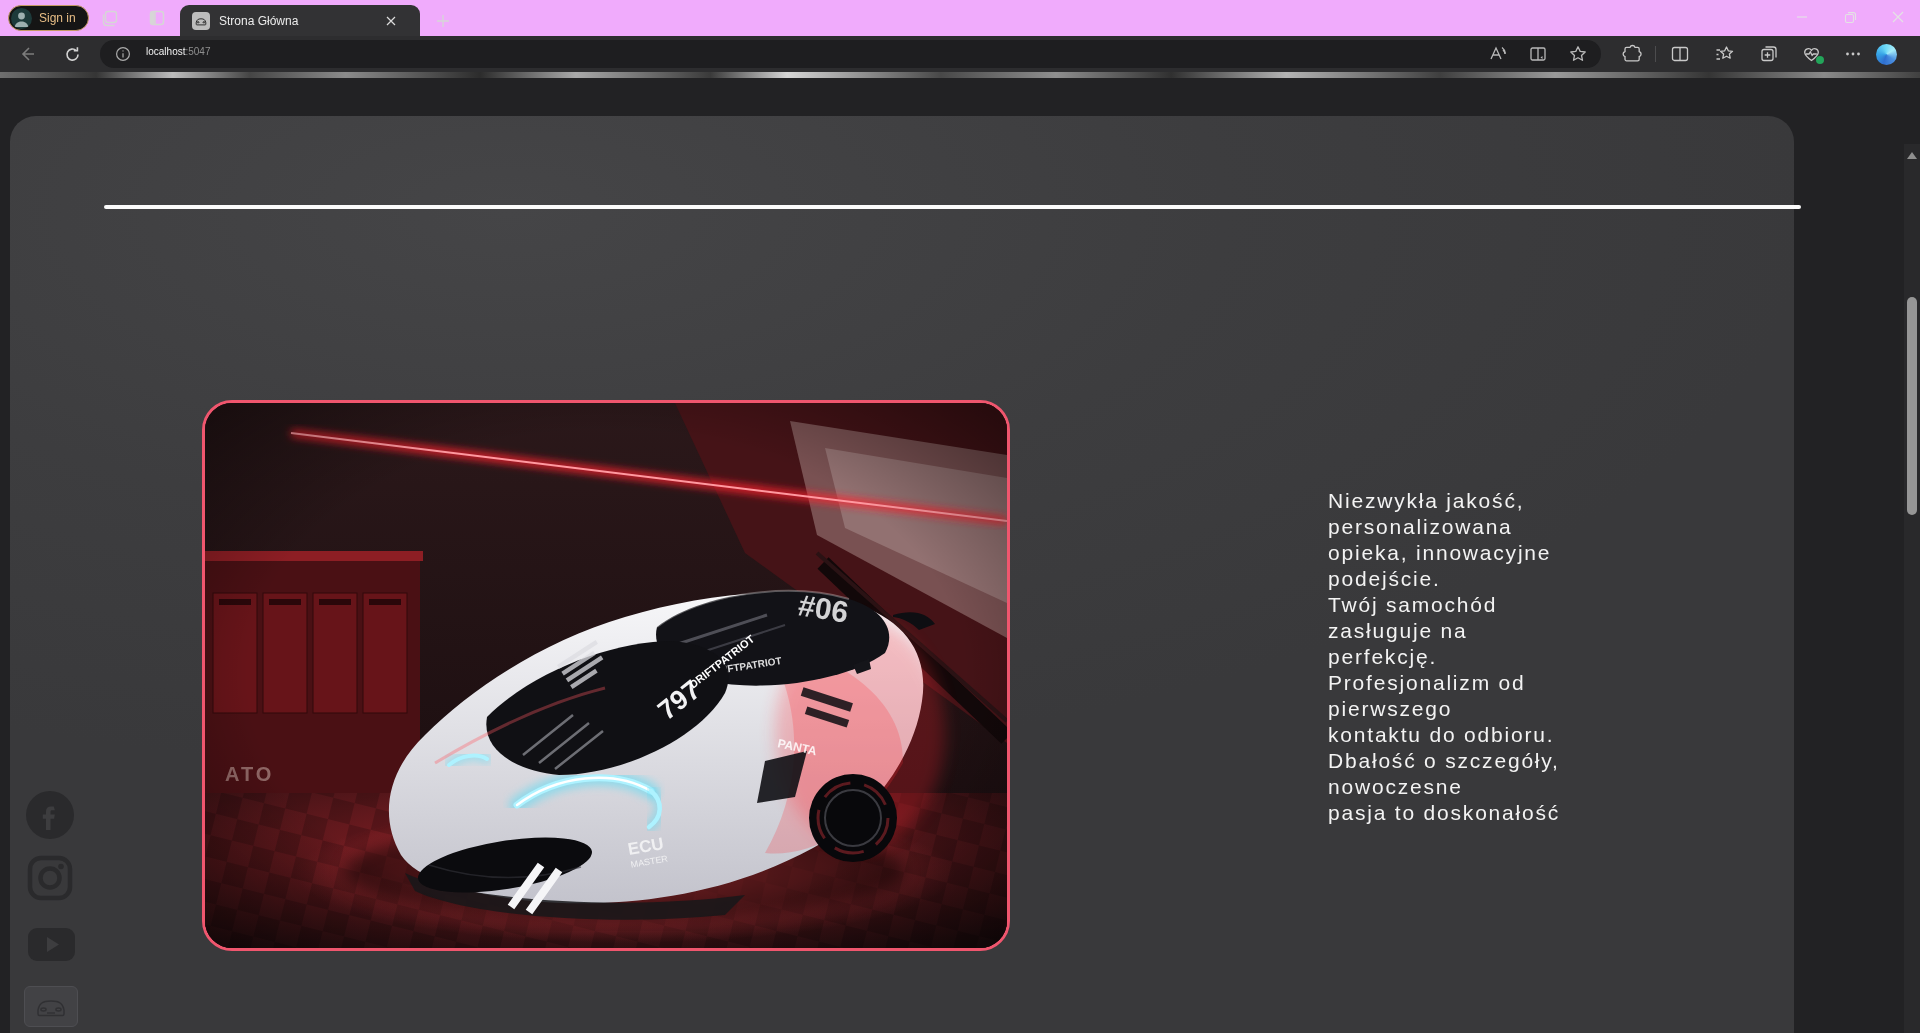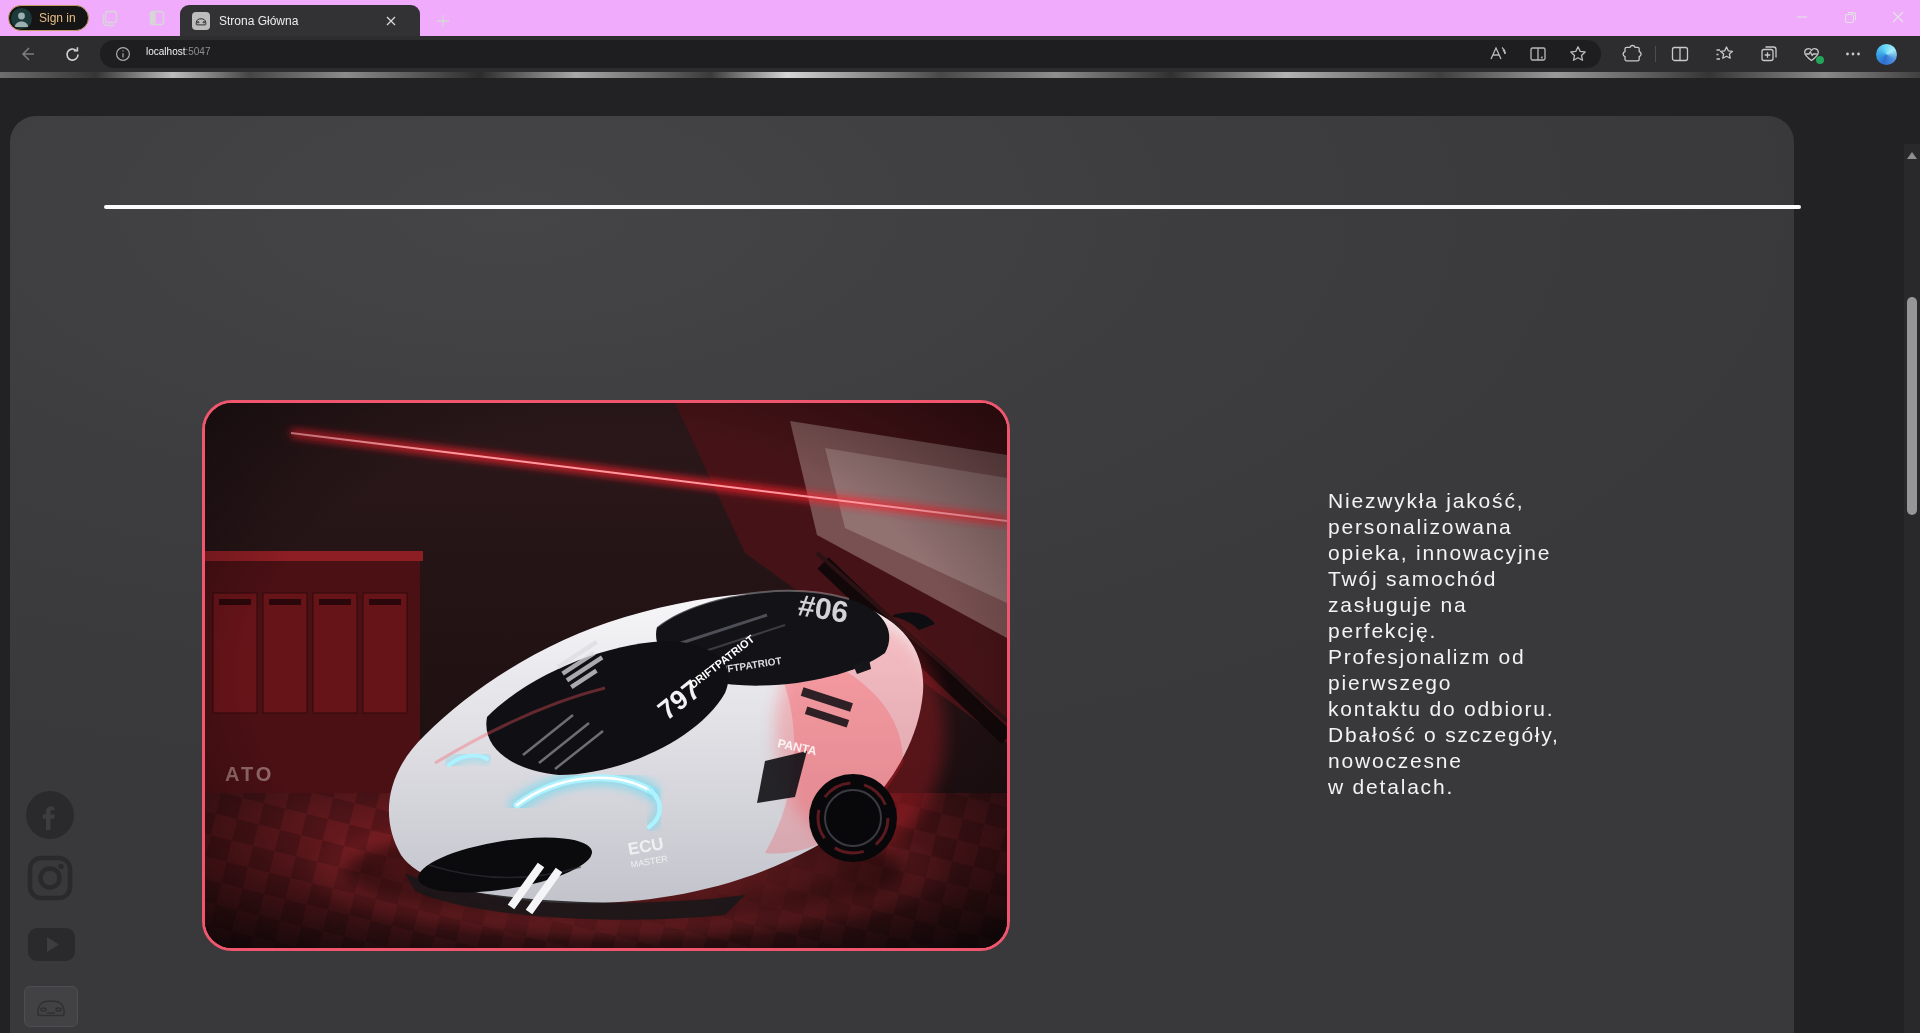--- a/index.html
+++ b/index.html
@@ -358,29 +358,30 @@
           <path d="M230,360 C280,330 340,300 400,285" stroke="#ff5a60" stroke-width="3" opacity=".35" fill="none"></path>
 
           <rect width="802" height="545" fill="url(#vin)"></rect>
         </svg>
       </div>
 
       <div class="herotext">
         <div>Niezwykła jakość,</div>
         <div>personalizowana</div>
         <div>opieka, innowacyjne</div>
+        <div>podejście.</div>
         <div>Twój samochód</div>
         <div>zasługuje na</div>
         <div>perfekcję.</div>
         <div>Profesjonalizm od</div>
         <div>pierwszego</div>
         <div>kontaktu do odbioru.</div>
         <div>Dbałość o szczegóły,</div>
         <div>nowoczesne</div>
-        <div>w detalach.</div>
+        <div>pasja to doskonałość</div>
       </div>
 
       <div class="soc" style="left:16px;top:675px">
         <svg width="48" height="48" viewBox="0 0 48 48">
           <circle cx="24" cy="24" r="24" fill="#2a2a2c"></circle>
           <path d="M27.8 15.5 h-3 c-2.9 0 -4.8 1.9 -4.8 4.9 v3.1 h-3.2 v4.3 h3.2 V39 h4.5 V27.8 h3.6 l.7 -4.3 h-4.3 v-2.6 c0 -1 .5 -1.6 1.6 -1.6 h2.7 z" fill="#3d3d3f"></path>
         </svg>
       </div>
       <div class="soc" style="left:16px;top:738px">
         <svg width="48" height="48" viewBox="0 0 48 48" fill="none" stroke="#2a2a2c">

